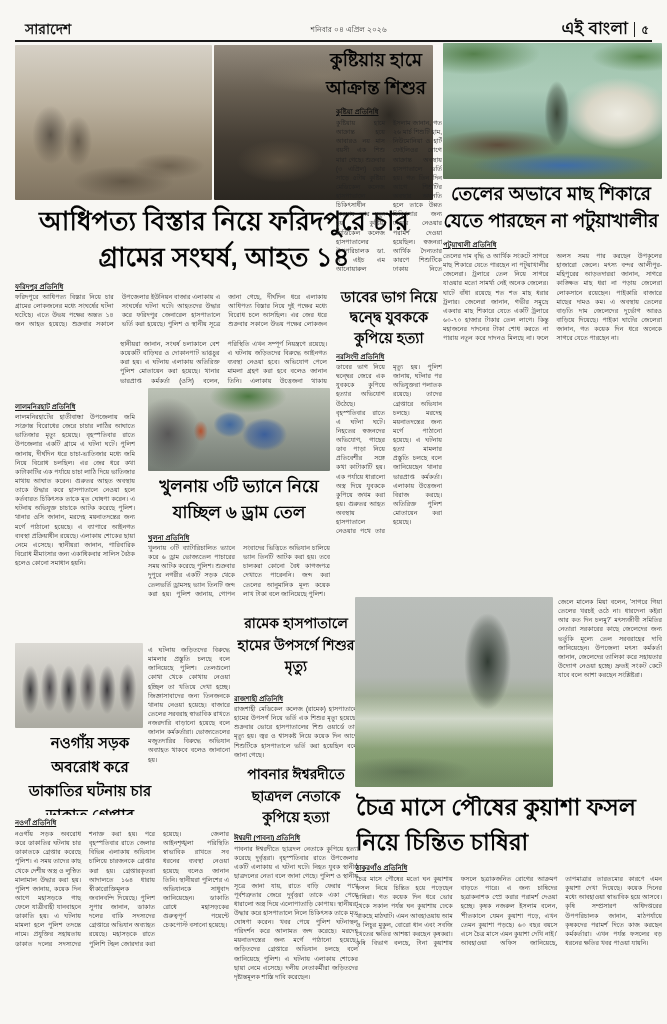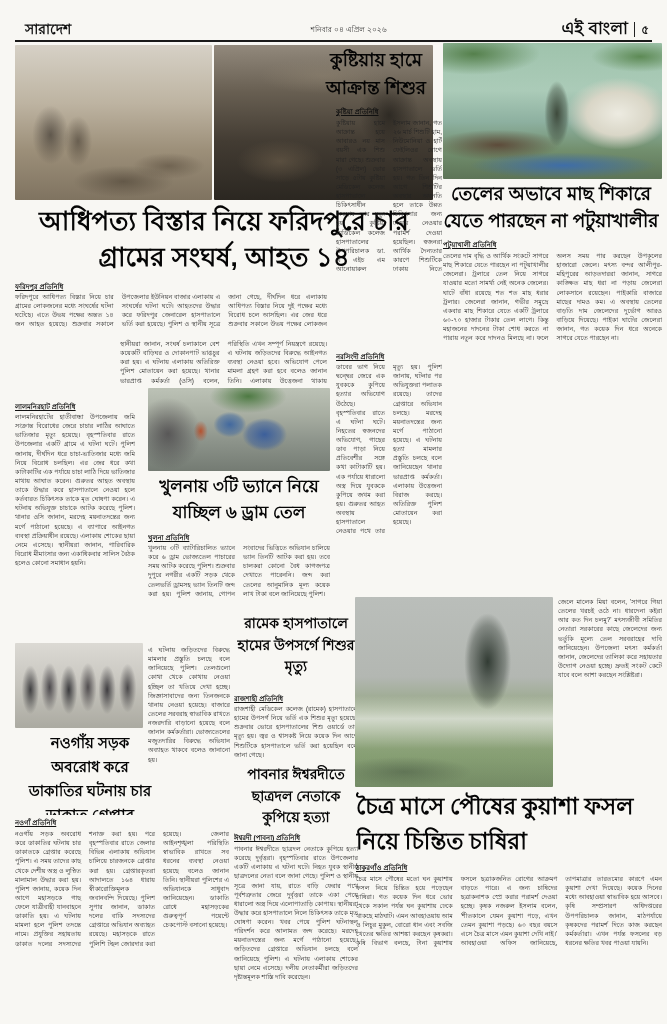--- a/index.html
+++ b/index.html
@@ -120,27 +120,28 @@
 
   <div class="abs photo ph-group" style="left:15px;top:643px;width:128px;height:85px;"></div>
   <div class="abs headline" style="left:26px;top:731px;width:128px;height:84px;font-size:15px;line-height:1.6;">নওগাঁয় সড়ক অবরোধ করে ডাকাতির ঘটনায় চার ডাকাত গ্রেপ্তার</div>
   <div class="abs byline" style="left:15px;top:817px;width:128px;">নওগাঁ প্রতিনিধি</div>
   <div class="abs body cols3" style="left:15px;top:829px;width:214px;height:181px;">নওগাঁয় সড়ক অবরোধ করে ডাকাতির ঘটনায় চার ডাকাতকে গ্রেপ্তার করেছে পুলিশ। এ সময় তাদের কাছ থেকে দেশীয় অস্ত্র ও লুণ্ঠিত মালামাল উদ্ধার করা হয়। পুলিশ জানায়, কয়েক দিন আগে মহাসড়কে গাছ ফেলে যাত্রীবাহী যানবাহনে ডাকাতি হয়। এ ঘটনায় মামলা হলে পুলিশ তদন্তে নামে। প্রযুক্তির সহায়তায় ডাকাত দলের সদস্যদের শনাক্ত করা হয়। পরে বৃহস্পতিবার রাতে জেলার বিভিন্ন এলাকায় অভিযান চালিয়ে চারজনকে গ্রেপ্তার করা হয়। গ্রেপ্তারকৃতরা আদালতে ১৬৪ ধারায় স্বীকারোক্তিমূলক জবানবন্দি দিয়েছে। পুলিশ সুপার জানান, ডাকাত দলের বাকি সদস্যদের গ্রেপ্তারে অভিযান অব্যাহত রয়েছে। মহাসড়কে রাতে পুলিশি টহল জোরদার করা হয়েছে। জেলার আইনশৃঙ্খলা পরিস্থিতি স্বাভাবিক রাখতে সব ধরনের ব্যবস্থা নেওয়া হয়েছে বলেও জানান তিনি। স্থানীয়রা পুলিশের এ অভিযানকে সাধুবাদ জানিয়েছেন। ডাকাতি রোধে মহাসড়কের গুরুত্বপূর্ণ পয়েন্টে চেকপোস্ট বসানো হয়েছে।</div>
 
   <div class="abs headline" style="left:323px;top:47px;width:106px;height:56px;font-size:18px;line-height:1.55;">কুষ্টিয়ায় হামে আক্রান্ত শিশুর মৃত্যু</div>
   <div class="abs byline" style="left:336px;top:106px;width:106px;">কুষ্টিয়া প্রতিনিধি</div>
   <div class="abs body cols2" style="left:336px;top:118px;width:106px;height:164px;">কুষ্টিয়ায় হামে আক্রান্ত হয়ে আবারও নয় মাস বয়সী এক শিশু মারা গেছে। শুক্রবার (৩ এপ্রিল) ভোর সাড়ে ৫টায় কুষ্টিয়া মেডিকেল কলেজ হাসপাতালে চিকিৎসাধীন অবস্থায় তার মৃত্যু হয়। কুষ্টিয়া মেডিকেল কলেজ হাসপাতালের উপপরিচালক ডা. এ এইচ এম আনোয়ারুল ইসলাম জানান, গত ২৬ মার্চ শিশুটি হাম, নিউমোনিয়া ও হার্ট ফেইলিওর রোগে আক্রান্ত অবস্থায় হাসপাতালে ভর্তি হয়। গত তিন দিন আগে শিশুটির অবস্থার অবনতি হলে তাকে উন্নত চিকিৎসার জন্য ঢাকায় নেওয়ার পরামর্শ দেওয়া হয়েছিল। স্বজনরা আর্থিক দৈন্যতার কারণে শিশুটিকে ঢাকায় নিতে পারেননি। পরে হাসপাতালেই তার মৃত্যু হয়।</div>
 
+  <div class="abs headline" style="left:336px;top:287px;width:106px;height:62px;font-size:14.5px;line-height:1.4;">ডাবের ভাগ নিয়ে দ্বন্দ্বে যুবককে কুপিয়ে হত্যা</div>
   <div class="abs byline" style="left:336px;top:351px;width:106px;">নরসিংদী প্রতিনিধি</div>
   <div class="abs body cols2" style="left:336px;top:362px;width:106px;height:232px;">ডাবের ভাগ নিয়ে দ্বন্দ্বের জেরে এক যুবককে কুপিয়ে হত্যার অভিযোগ উঠেছে। বৃহস্পতিবার রাতে এ ঘটনা ঘটে। নিহতের স্বজনদের অভিযোগ, গাছের ডাব পাড়া নিয়ে প্রতিবেশীর সঙ্গে কথা কাটাকাটি হয়। এক পর্যায়ে ধারালো অস্ত্র দিয়ে যুবককে কুপিয়ে জখম করা হয়। গুরুতর আহত অবস্থায় হাসপাতালে নেওয়ার পথে তার মৃত্যু হয়। পুলিশ জানায়, ঘটনার পর অভিযুক্তরা পলাতক রয়েছে। তাদের গ্রেপ্তারে অভিযান চলছে। মরদেহ ময়নাতদন্তের জন্য মর্গে পাঠানো হয়েছে। এ ঘটনায় হত্যা মামলার প্রস্তুতি চলছে বলে জানিয়েছেন থানার ভারপ্রাপ্ত কর্মকর্তা। এলাকায় উত্তেজনা বিরাজ করছে। অতিরিক্ত পুলিশ মোতায়েন করা হয়েছে।</div>
 
   <div class="abs photo ph-fisherman" style="left:443px;top:43px;width:219px;height:136px;"></div>
   <div class="abs headline" style="left:438px;top:181px;width:226px;height:55px;font-size:18.5px;line-height:1.45;">তেলের অভাবে মাছ শিকারে যেতে পারছেন না পটুয়াখালীর জেলেরা</div>
   <div class="abs byline" style="left:443px;top:239px;width:120px;">পটুয়াখালী প্রতিনিধি</div>
   <div class="abs body cols2" style="left:443px;top:251px;width:219px;height:342px;">তেলের দাম বৃদ্ধি ও আর্থিক সংকটে সাগরে মাছ শিকারে যেতে পারছেন না পটুয়াখালীর জেলেরা। ট্রলারে তেল নিয়ে সাগরে যাওয়ার মতো সামর্থ্য নেই অনেক জেলের। ঘাটে বাঁধা রয়েছে শত শত মাছ ধরার ট্রলার। জেলেরা জানান, গভীর সমুদ্রে একবার মাছ শিকারে যেতে একটি ট্রলারে ৬০-৭০ হাজার টাকার তেল লাগে। কিন্তু মহাজনের দাদনের টাকা শোধ করতে না পারায় নতুন করে দাদনও মিলছে না। ফলে অলস সময় পার করছেন উপকূলের হাজারো জেলে। মৎস্য বন্দর আলীপুর-মহিপুরের আড়তদাররা জানান, সাগরে কাঙ্ক্ষিত মাছ ধরা না পড়ায় জেলেরা লোকসানে রয়েছেন। পাইকারি বাজারে মাছের দামও কম। এ অবস্থায় তেলের বাড়তি দাম জেলেদের দুর্ভোগ আরও বাড়িয়ে দিয়েছে। পাইকা ঘাটের জেলেরা জানান, গত কয়েক দিন ধরে অনেকে সাগরে যেতে পারছেন না।</div>
   <div class="abs body" style="left:558px;top:597px;width:104px;height:188px;">জেলে মালেক মিয়া বলেন, 'সাগরে গিয়া তেলের খরচই ওঠে না। ধারদেনা কইরা আর কত দিন চলমু?' মৎস্যজীবী সমিতির নেতারা সরকারের কাছে জেলেদের জন্য ভর্তুকি মূল্যে তেল সরবরাহের দাবি জানিয়েছেন। উপজেলা মৎস্য কর্মকর্তা জানান, জেলেদের তালিকা করে সহায়তার উদ্যোগ নেওয়া হচ্ছে। দ্রুতই সংকট কেটে যাবে বলে আশা করছেন সংশ্লিষ্টরা।</div>
 
   <div class="abs photo ph-fog" style="left:355px;top:597px;width:198px;height:190px;"></div>
-  <div class="abs headline left" style="left:356px;top:790px;width:306px;height:70px;font-size:23px;line-height:1.5;font-family:Liberation Serif, serif;">চৈত্র মাসে পৌষের কুয়াশা ফসল নিয়ে চিন্তিত চাষিরা</div>
+  <div class="abs headline left" style="left:356px;top:790px;width:306px;height:70px;font-size:23px;line-height:1.5;">চৈত্র মাসে পৌষের কুয়াশা ফসল নিয়ে চিন্তিত চাষিরা</div>
   <div class="abs byline" style="left:356px;top:862px;width:130px;">ঠাকুরগাঁও প্রতিনিধি</div>
   <div class="abs body cols3" style="left:356px;top:874px;width:306px;height:138px;">চৈত্র মাসে পৌষের মতো ঘন কুয়াশায় ফসল নিয়ে চিন্তিত হয়ে পড়েছেন চাষিরা। গত কয়েক দিন ধরে ভোর থেকে সকাল পর্যন্ত ঘন কুয়াশায় ঢেকে থাকছে মাঠঘাট। এমন আবহাওয়ায় আম ও লিচুর মুকুল, বোরো ধান এবং সবজি খেতের ক্ষতির আশঙ্কা করছেন কৃষকরা। কৃষি বিভাগ বলছে, টানা কুয়াশায় ফসলে ছত্রাকজনিত রোগের আক্রমণ বাড়তে পারে। এ জন্য চাষিদের ছত্রাকনাশক স্প্রে করার পরামর্শ দেওয়া হচ্ছে। কৃষক নজরুল ইসলাম বলেন, 'শীতকালে যেমন কুয়াশা পড়ে, এখন তেমন কুয়াশা পড়ছে। ৬০ বছর বয়সে এসে চৈত্র মাসে এমন কুয়াশা দেখি নাই।' আবহাওয়া অফিস জানিয়েছে, তাপমাত্রার তারতম্যের কারণে এমন কুয়াশা দেখা দিয়েছে। কয়েক দিনের মধ্যে আবহাওয়া স্বাভাবিক হয়ে আসবে। কৃষি সম্প্রসারণ অধিদপ্তরের উপপরিচালক জানান, মাঠপর্যায়ে কৃষকদের পরামর্শ দিতে কাজ করছেন কর্মকর্তারা। এখন পর্যন্ত ফসলের বড় ধরনের ক্ষতির খবর পাওয়া যায়নি।</div>
 
 </div>
 
 </body></html>

